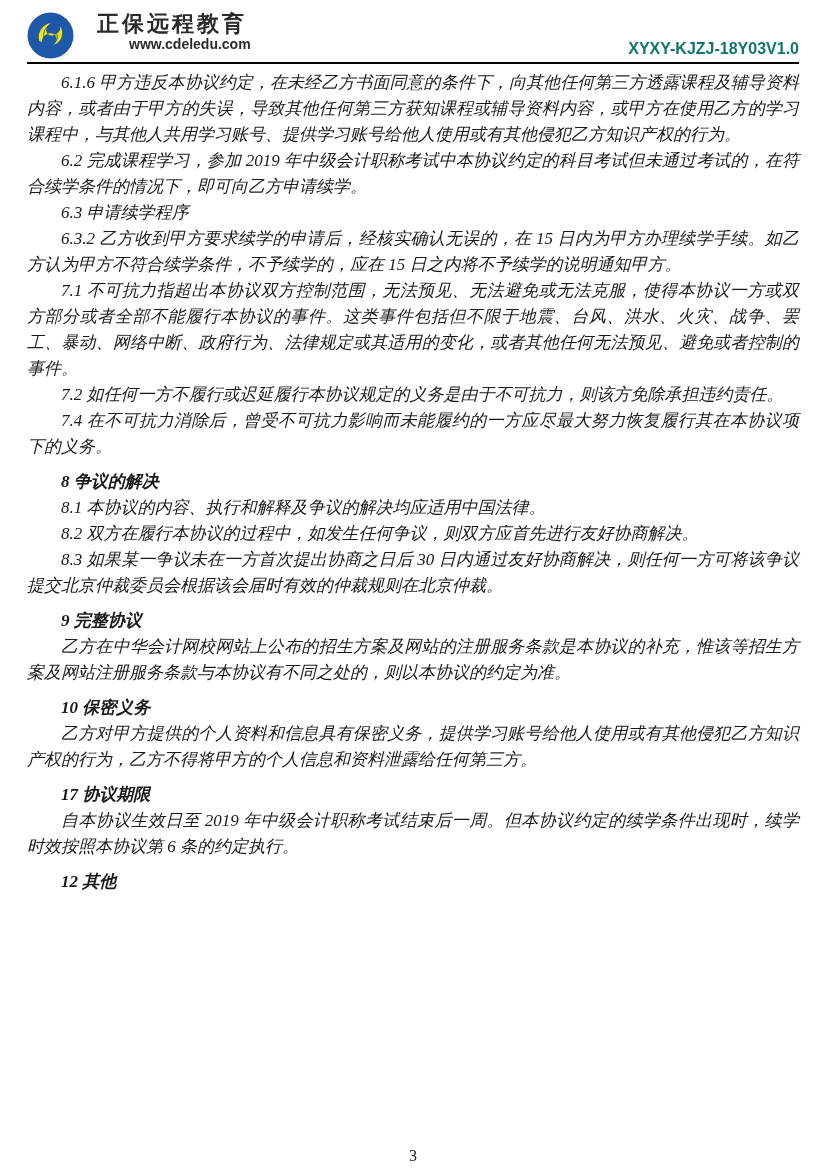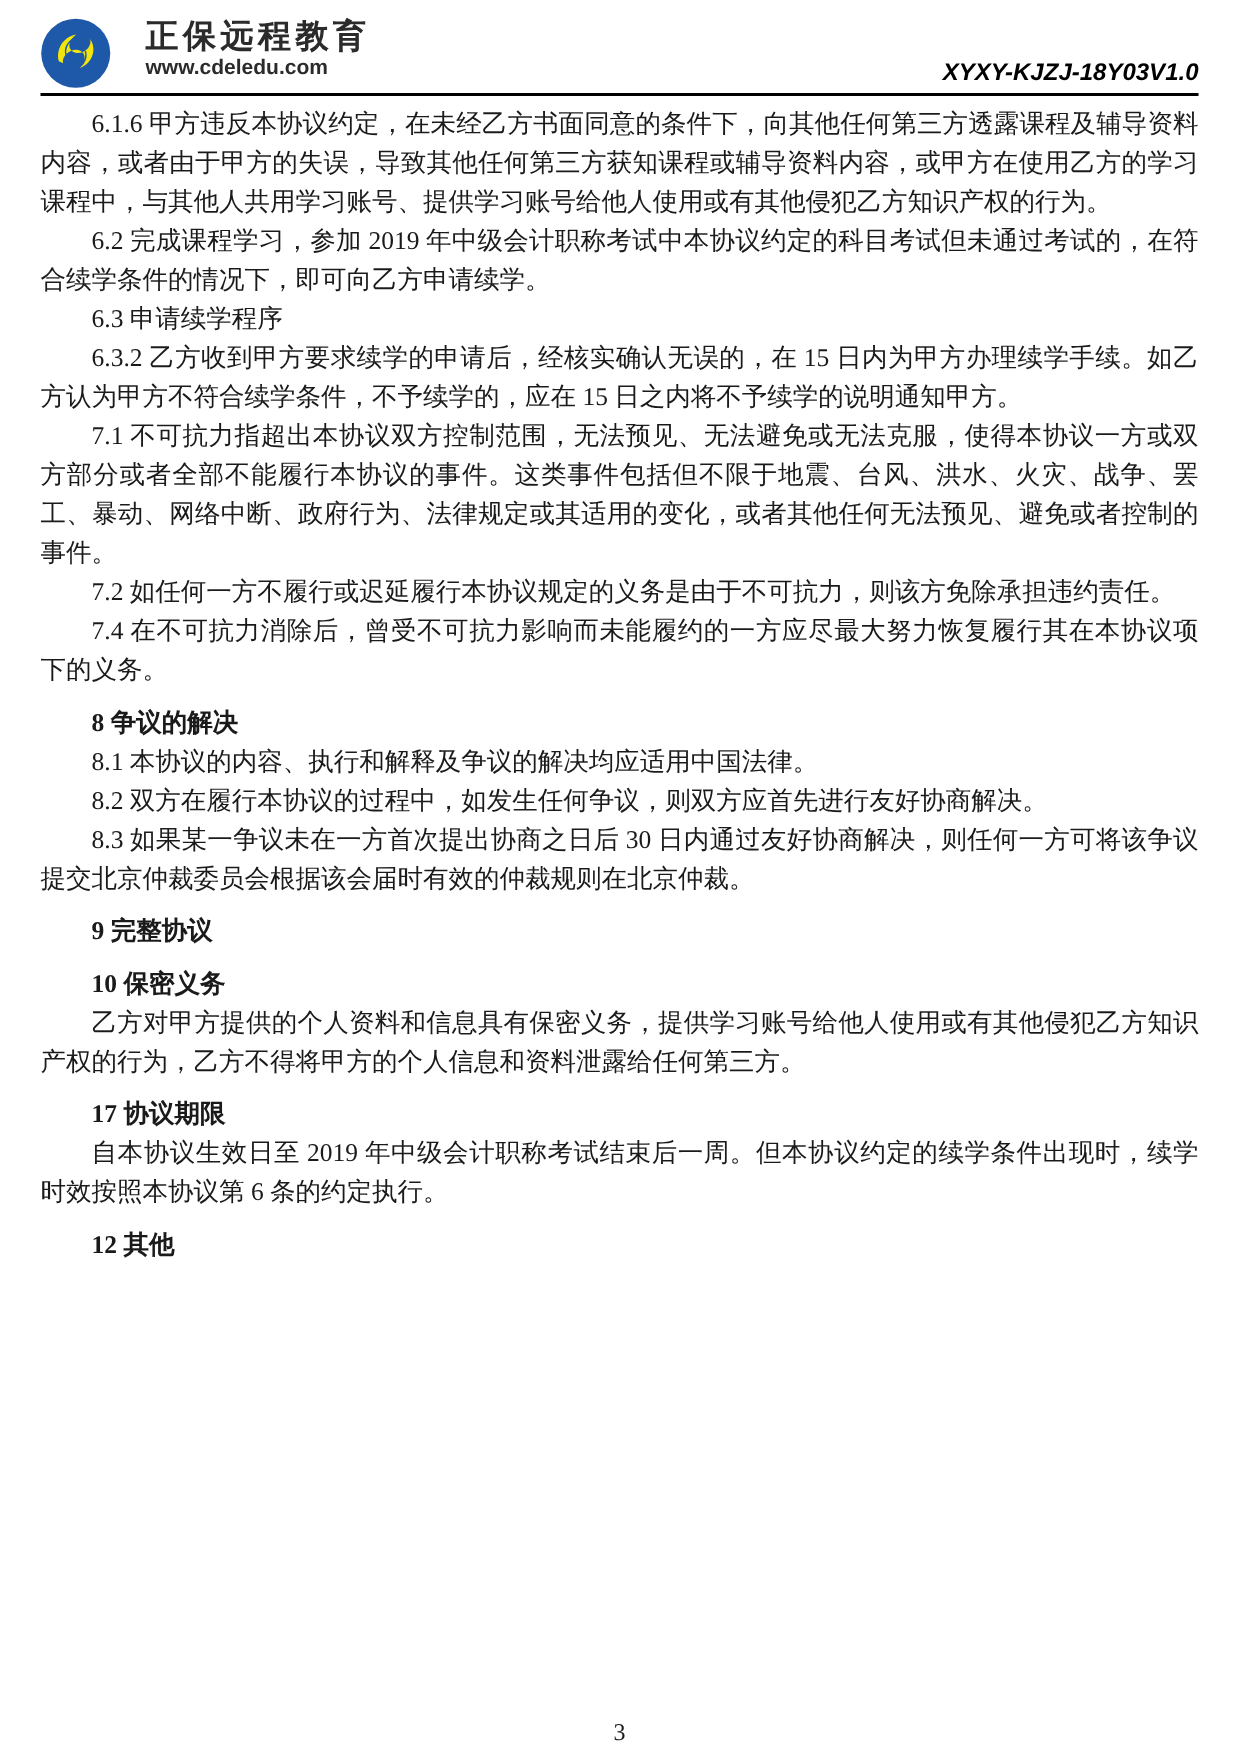--- a/index.html
+++ b/index.html
@@ -25,36 +25,35 @@
   }
   .brand { display: flex; align-items: flex-start; gap: 23px; }
   .brand svg { display: block; }
   .brand-text { display: flex; flex-direction: column; line-height: 1.05; }
   .brand-name {
     font-family: "Liberation Sans", sans-serif;
     font-weight: bold; font-size: 22px; color: #2b2b2b; letter-spacing: 3px;
   }
   .brand-site {
     font-family: "Liberation Sans", sans-serif;
-    font-weight: bold; font-size: 14px; color: #2b2b2b; margin-top: 2px;
+    font-weight: bold; font-size: 14px; color: #2b2b2b; margin-top: 2px; margin-left: 32px;
   }
   .doc-code {
     font-family: "Liberation Sans", sans-serif;
-    font-weight: bold; font-size: 16px; color: #000000;
+    font-weight: bold; font-size: 16px; color: #0f766e;
     padding-bottom: 1px;
-    font-style: italic;
   }
   
   .doc {
     margin-top: 6px;
     font-size: 17px;
     line-height: 26px;
     text-align: justify;
   }
-  .doc p { text-indent: 2em; margin: 0; }
+  .doc p { text-indent: 2em; margin: 0; font-style: italic; }
   .doc p.heading { font-weight: bold; }
   .doc p.gap-line { margin-top: 9px; }
   .doc p.gap-half { margin-top: 4px; }
   
   .pageno {
     position: absolute; left: 0; bottom: 10px; width: 100%;
     text-align: center; font-size: 16px; color: #1a1a1a;
   }
 </style>
 </head>
@@ -83,20 +82,21 @@
       <p class="body">6.3 申请续学程序</p>
       <p class="body">6.3.2 乙方收到甲方要求续学的申请后，经核实确认无误的，在 15 日内为甲方办理续学手续。如乙方认为甲方不符合续学条件，不予续学的，应在 15 日之内将不予续学的说明通知甲方。</p>
       <p class="body">7.1 不可抗力指超出本协议双方控制范围，无法预见、无法避免或无法克服，使得本协议一方或双方部分或者全部不能履行本协议的事件。这类事件包括但不限于地震、台风、洪水、火灾、战争、罢工、暴动、网络中断、政府行为、法律规定或其适用的变化，或者其他任何无法预见、避免或者控制的事件。</p>
       <p class="body">7.2 如任何一方不履行或迟延履行本协议规定的义务是由于不可抗力，则该方免除承担违约责任。</p>
       <p class="body">7.4 在不可抗力消除后，曾受不可抗力影响而未能履约的一方应尽最大努力恢复履行其在本协议项下的义务。</p>
       <p class="heading gap-line">8 争议的解决</p>
       <p class="body">8.1 本协议的内容、执行和解释及争议的解决均应适用中国法律。</p>
       <p class="body">8.2 双方在履行本协议的过程中，如发生任何争议，则双方应首先进行友好协商解决。</p>
       <p class="body">8.3 如果某一争议未在一方首次提出协商之日后 30 日内通过友好协商解决，则任何一方可将该争议提交北京仲裁委员会根据该会届时有效的仲裁规则在北京仲裁。</p>
       <p class="heading gap-line">9 完整协议</p>
+      <p class="body">乙方在中华会计网校网站上公布的招生方案及网站的注册服务条款是本协议的补充，惟该等招生方案及网站注册服务条款与本协议有不同之处的，则以本协议的约定为准。</p>
       <p class="heading gap-line">10 保密义务</p>
       <p class="body">乙方对甲方提供的个人资料和信息具有保密义务，提供学习账号给他人使用或有其他侵犯乙方知识产权的行为，乙方不得将甲方的个人信息和资料泄露给任何第三方。</p>
       <p class="heading gap-line">17 协议期限</p>
       <p class="body">自本协议生效日至 2019 年中级会计职称考试结束后一周。但本协议约定的续学条件出现时，续学时效按照本协议第 6 条的约定执行。</p>
       <p class="heading gap-line">12 其他</p>
     </main>
 
   <div class="pageno">3</div>
 
 </div>

